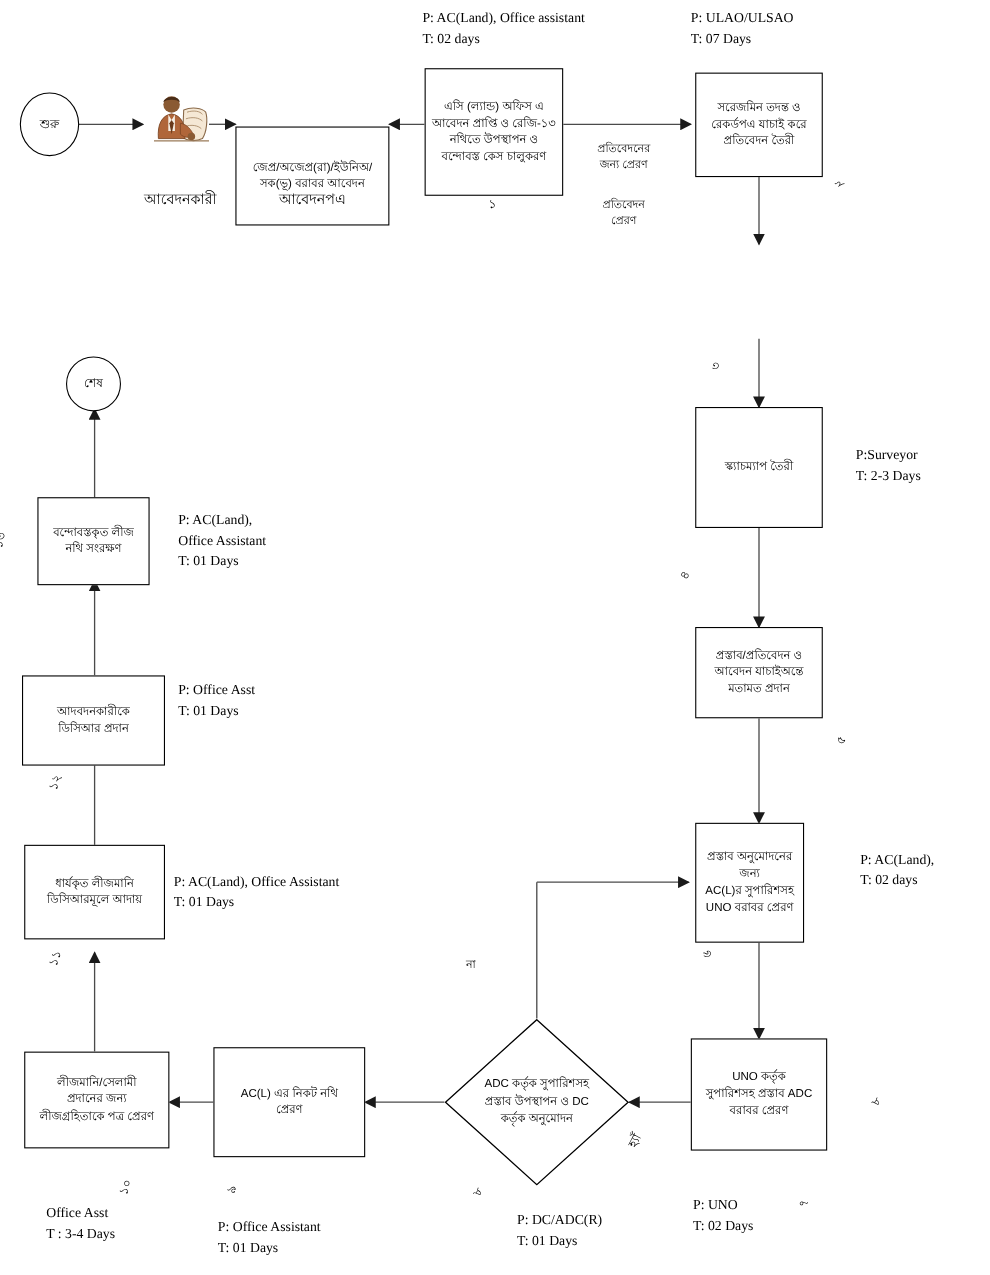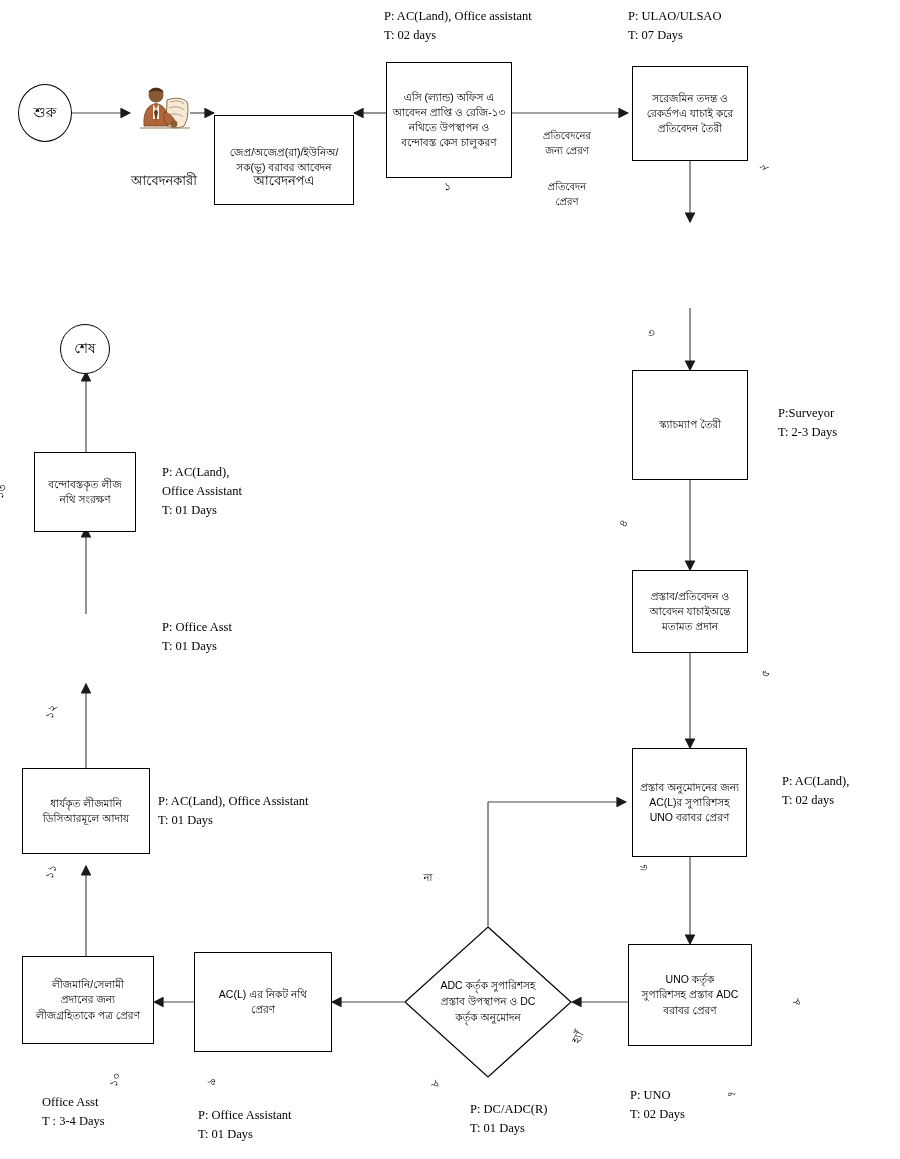--- a/index.html
+++ b/index.html
@@ -20,21 +20,21 @@
     font-family:"Liberation Sans", sans-serif;
     font-size:10.5px;line-height:1.45;padding:2px 4px;
     white-space:pre-line;
   }
   .node.mixed .txt{font-size:10.5px;}
 
   .terminator{
     position:absolute;box-sizing:border-box;
     border:1px solid #000;border-radius:50%;background:#fff;
     display:flex;align-items:center;justify-content:center;
-    font-family:"Liberation Sans", sans-serif;font-size:14px;
+    font-family:"Liberation Sans", sans-serif;font-size:11px;
   }
 
   .diamond-wrap{position:absolute;}
   .diamond-shape{
     position:absolute;left:0;top:0;width:100%;height:100%;
   }
   .diamond-label{
     position:absolute;left:0;top:50%;width:100%;
     transform:translateY(-50%);
     text-align:center;
@@ -188,21 +188,21 @@
 
   <div class="node" style="left:632px;top:570px;width:116px;height:83px;">
     <div class="txt">প্রস্তাব/প্রতিবেদন ও
 আবেদন যাচাইঅন্তে
 মতামত প্রদান</div>
   </div>
   <div class="step-num" style="left:762px;top:668px;">
     <span class="rot">৫</span>
   </div>
 
-  <div class="node mixed" style="left:632px;top:748px;width:115px;height:109px;">
+  <div class="node mixed" style="left:632px;top:748px;width:99px;height:109px;">
     <div class="txt">প্রস্তাব অনুমোদনের জন্য
 AC(L)র সুপারিশসহ
 UNO বরাবর প্রেরণ</div>
   </div>
   <div class="pt-note" style="left:782px;top:772px;width:120px;">P: AC(Land),
 T: 02 days</div>
   <div class="step-num" style="left:640px;top:862px;">
     <span class="rot">৬</span>
   </div>
 
@@ -262,20 +262,24 @@
   <div class="node" style="left:22px;top:768px;width:128px;height:86px;">
     <div class="txt">ধার্যকৃত লীজমানি
 ডিসিআরমূলে আদায়</div>
   </div>
   <div class="pt-note" style="left:158px;top:792px;width:290px;">P: AC(Land), Office      Assistant
 T: 01 Days</div>
   <div class="step-num" style="left:44px;top:866px;">
     <span class="rot-small">১১</span>
   </div>
 
+  <div class="node" style="left:20px;top:614px;width:130px;height:82px;">
+    <div class="txt">আদবদনকারীকে
+ডিসিআর প্রদান</div>
+  </div>
   <div class="pt-note" style="left:162px;top:618px;width:180px;">P: Office Asst
 T: 01 Days</div>
   <div class="step-num" style="left:44px;top:706px;">
     <span class="rot-small">১২</span>
   </div>
 
   <div class="node" style="left:34px;top:452px;width:102px;height:80px;">
     <div class="txt">বন্দোবস্তকৃত লীজ
 নথি সংরক্ষণ</div>
   </div>

